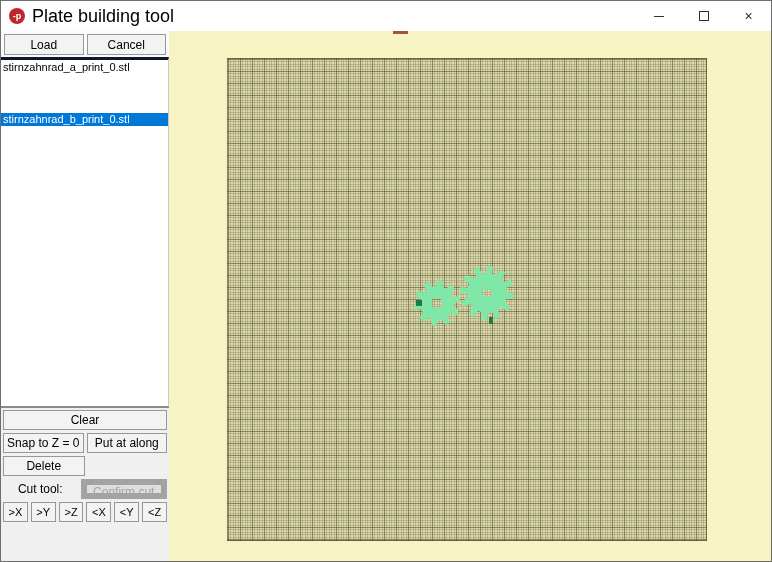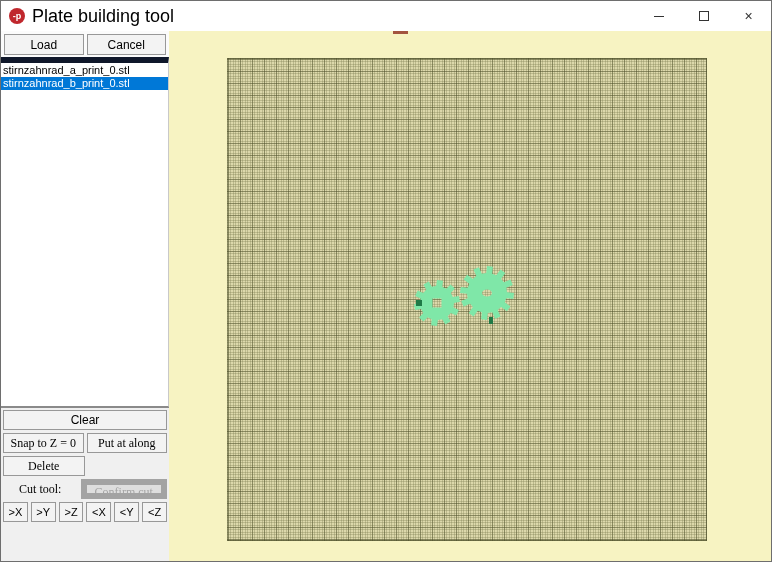--- a/index.html
+++ b/index.html
@@ -30,29 +30,29 @@
   
   .sidebar { width: 168px; flex: 0 0 168px; display: flex; flex-direction: column; background: #fbfbfb; }
   .btn {
     background: #f3f3f3; border: 1px solid #989898; font-family: inherit;
     font-size: 12px; color: #000; height: 20px; cursor: pointer; padding: 0;
   }
   .top-btns { display: flex; gap: 3px; padding: 3px 3px 2px 3px; }
   .top-btns .btn { flex: 1; height: 21px; }
 
   .file-list {
-    flex: 1; background: #fff; border-top: 6px solid #0f172a; border-bottom: 1px solid #8a8a8a;
+    flex: 1; background: #fff; border-top: 3px solid #0f172a; border-bottom: 1px solid #8a8a8a;
     border-right: 1px solid #c9c9c9; overflow: hidden; font-size: 11px; padding-top: 1px;
   }
   .file-item { height: 13px; line-height: 13px; padding: 0 2px; color: #000; white-space: nowrap; cursor: default; }
-  .file-item.selected { background: var(--accent, #0078d7); color: #fff; }
+  .file-item.selected { background: var(--accent, #0078d7); color: #fff; margin-top: 39px; }
 
   .bottom-panel { flex: 0 0 154px; background: #f0f0f0; padding: 2px 2px 0 2px; }
   .row { display: flex; gap: 3px; margin-bottom: 3px; justify-content: center; }
-  .row .cell { flex: 1; font-family: Liberation Serif, serif; }
+  .row .cell { flex: 1; }
   .row .btn { width: 100%; }
   .cut-label { font-size: 12px; color: #000; display: flex; align-items: center; justify-content: center; height: 20px; }
   .btn.disabled { background: #dedede; border: 6px solid #a3a3a3; color: #a3a3a3; cursor: default; }
   .axis-row { display: flex; gap: 3px; }
   .axis-row .btn { flex: 1; height: 20px; font-size: 11px; }
 
   
   .canvas { position: relative; flex: 1; background: var(--canvas-bg, #f7f3c2); overflow: hidden; }
   .plate {
     position: absolute; left: 58px; top: 27px; width: 480px; height: 483px;

